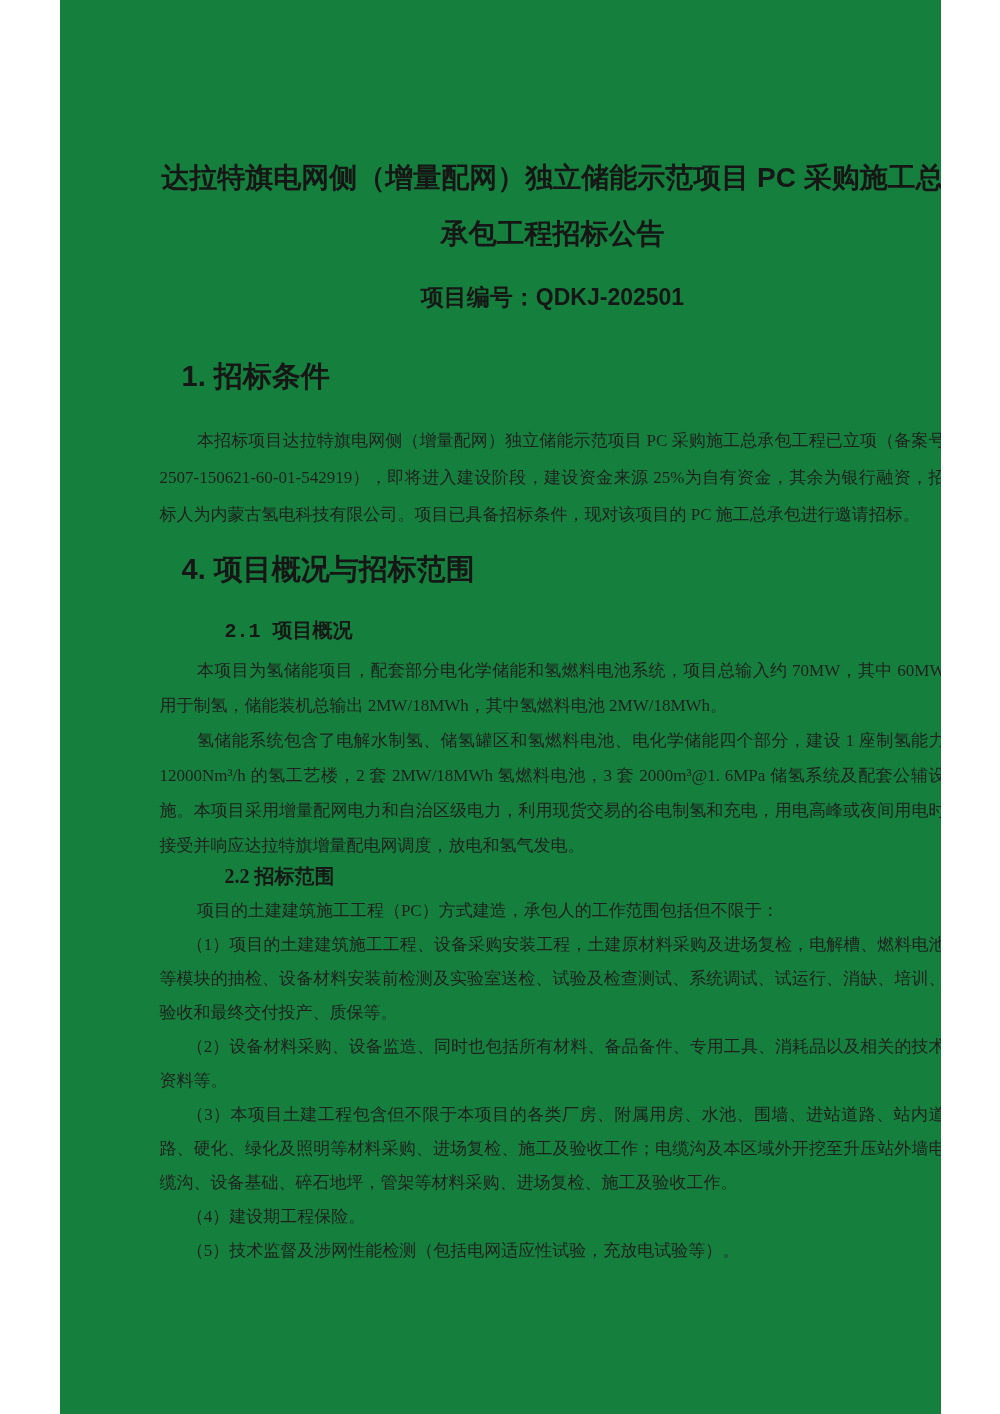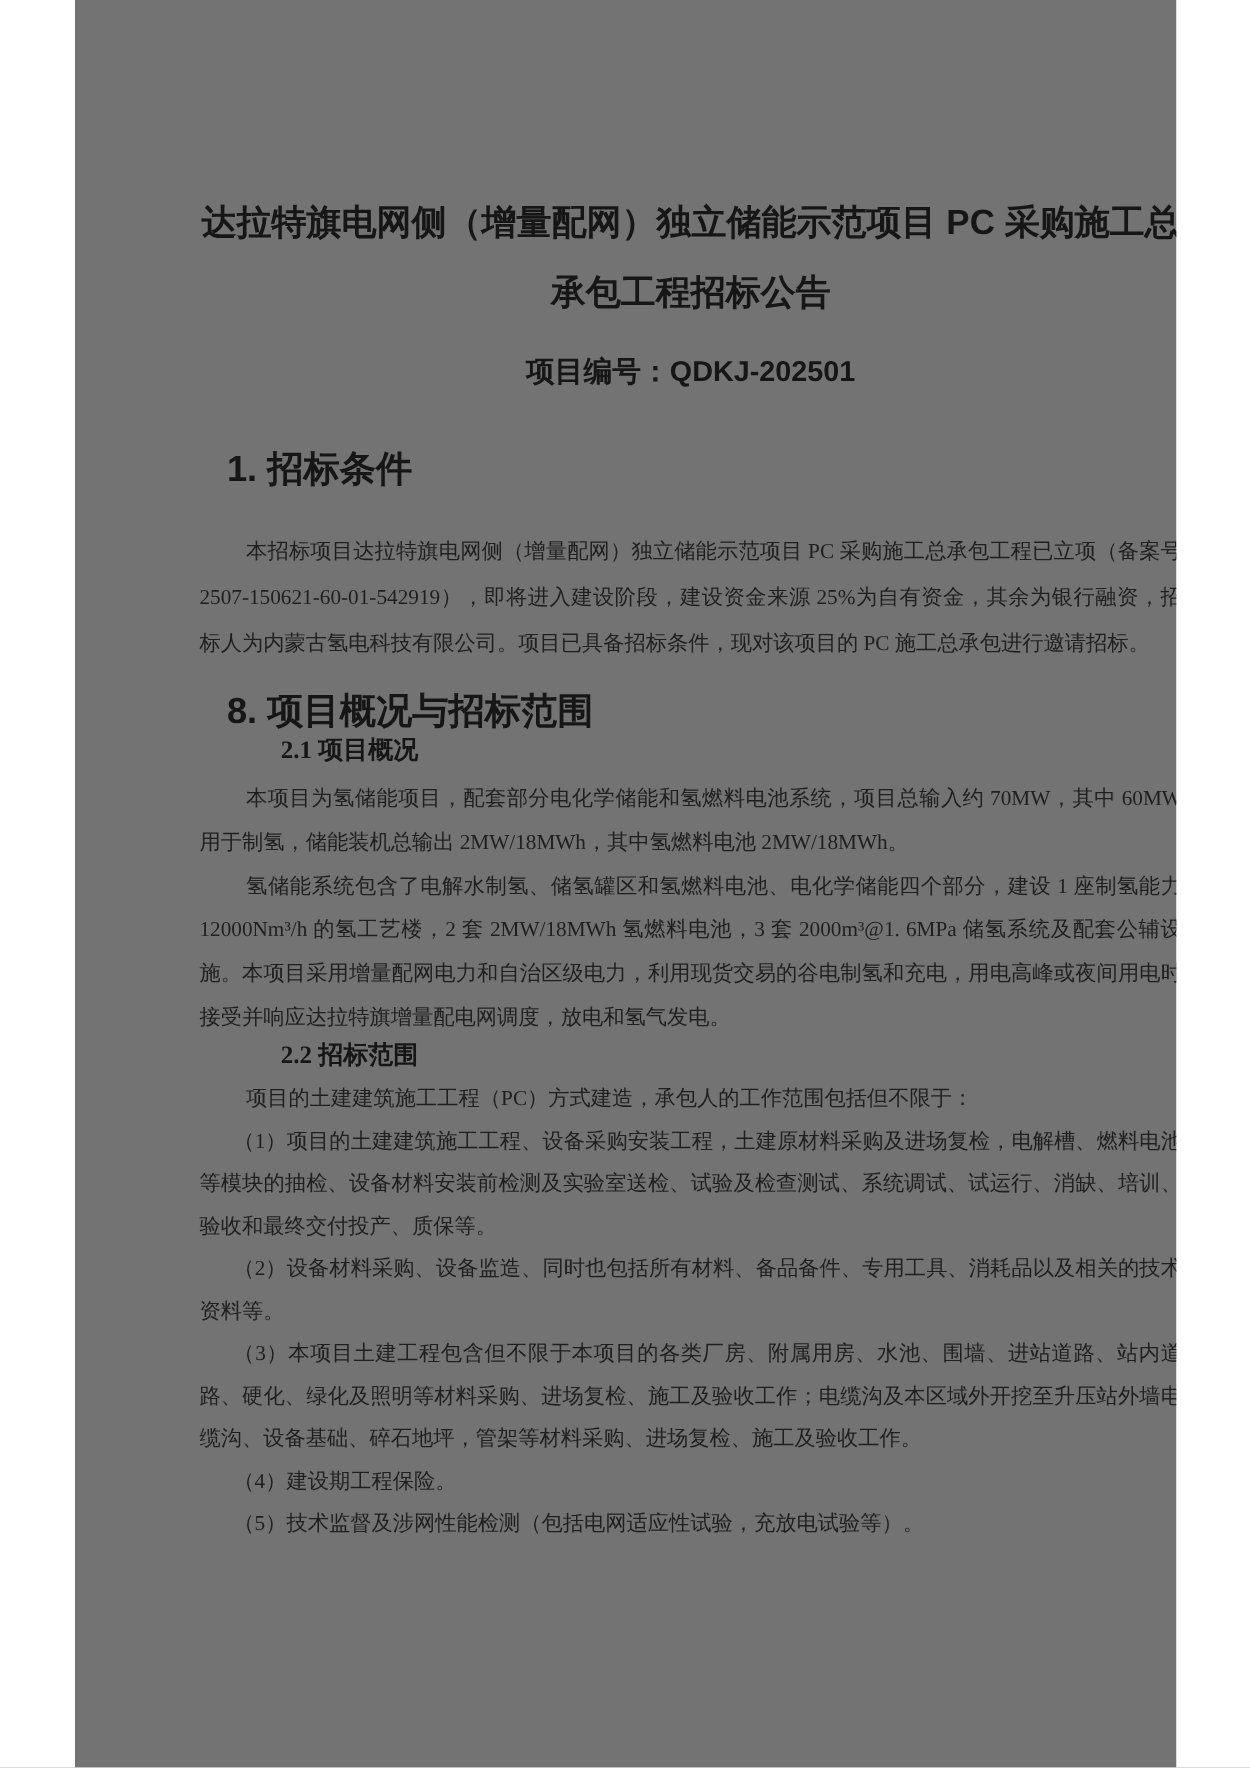--- a/index.html
+++ b/index.html
@@ -1,20 +1,20 @@
 <!DOCTYPE html>
 <html lang="zh"><head>
 <meta charset="utf-8">
 <style>
   html,body{margin:0;padding:0;background:#ffffff;}
   .page{
     position:relative;
     width:881px;height:1414px;
     margin:0 auto;
-    background:#737373;
+    background:#15803d;
     overflow:hidden;
     color:#1d1d1d;
     font-family:"Liberation Serif","DejaVu Serif",serif;
   }
   .content{
     position:absolute;left:100px;top:0;width:786px;
   }
   .doc-title{
     margin:150px 0 0 0;
     font-family:"Liberation Sans","DejaVu Sans",sans-serif;
@@ -45,21 +45,21 @@
   .sec-heading.first{margin-top:46px;}
   .sec-heading.second{margin-top:18px;}
   .sub-heading{
     margin:0;
     font-weight:700;
     font-size:20px;
     line-height:26px;
     padding-left:65px;
     color:#161616;
   }
-  .sub-heading.s21{}
+  .sub-heading.s21{margin-top:32px;font-family:Liberation Mono, monospace;}
   .sub-heading.s22{margin-top:0;}
   .body-p{
     margin:0;
     font-size:17px;
     line-height:35px;
     text-align:justify;
     text-indent:2.2em;
     color:#1f1f1f;
   }
   .body-p.first-para{margin-top:28px;line-height:37px;}
@@ -85,21 +85,21 @@
       <div>达拉特旗电网侧（增量配网）独立储能示范项目 PC 采购施工总</div>
       <div>承包工程招标公告</div>
     </h1>
 
     <div class="project-no">项目编号：QDKJ-202501</div>
 
     <h2 class="sec-heading first">1. 招标条件</h2>
 
     <p class="body-p first-para">本招标项目达拉特旗电网侧（增量配网）独立储能示范项目 PC 采购施工总承包工程已立项（备案号 2507-150621-60-01-542919），即将进入建设阶段，建设资金来源 25%为自有资金，其余为银行融资，招标人为内蒙古氢电科技有限公司。项目已具备招标条件，现对该项目的 PC 施工总承包进行邀请招标。</p>
 
-    <h2 class="sec-heading second">8. 项目概况与招标范围</h2>
+    <h2 class="sec-heading second">4. 项目概况与招标范围</h2>
 
     <h3 class="sub-heading s21">2.1 项目概况</h3>
 
     <p class="body-p ov1">本项目为氢储能项目，配套部分电化学储能和氢燃料电池系统，项目总输入约 70MW，其中 60MW 用于制氢，储能装机总输出 2MW/18MWh，其中氢燃料电池 2MW/18MWh。</p>
     <p class="body-p">氢储能系统包含了电解水制氢、储氢罐区和氢燃料电池、电化学储能四个部分，建设 1 座制氢能力 12000Nm³/h 的氢工艺楼，2 套 2MW/18MWh 氢燃料电池，3 套 2000m³@1. 6MPa 储氢系统及配套公辅设施。本项目采用增量配网电力和自治区级电力，利用现货交易的谷电制氢和充电，用电高峰或夜间用电时接受并响应达拉特旗增量配电网调度，放电和氢气发电。</p>
 
     <h3 class="sub-heading s22">2.2 招标范围</h3>
 
     <p class="body-p intro">项目的土建建筑施工工程（PC）方式建造，承包人的工作范围包括但不限于：</p>
 

